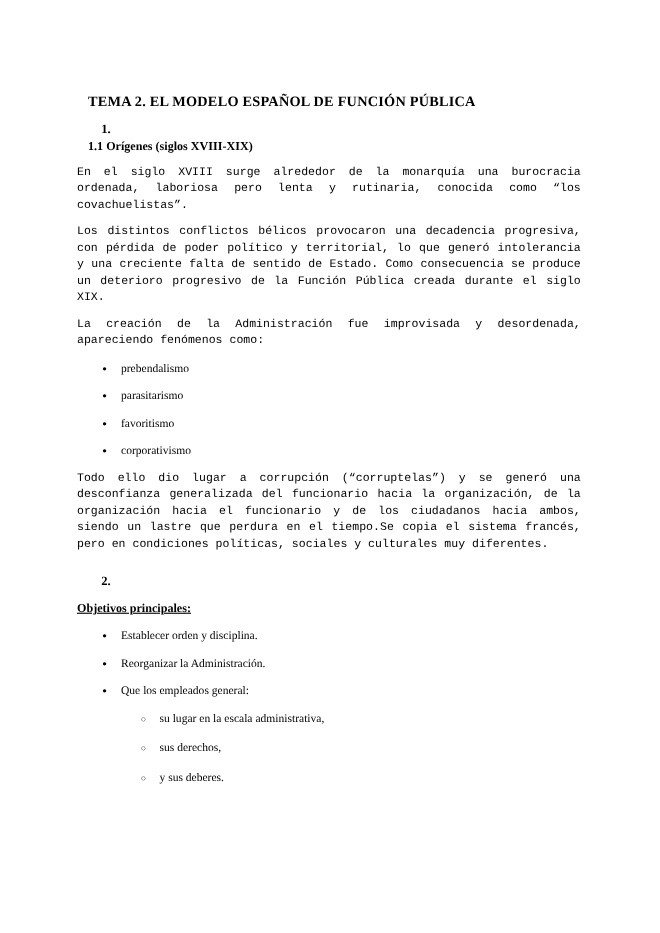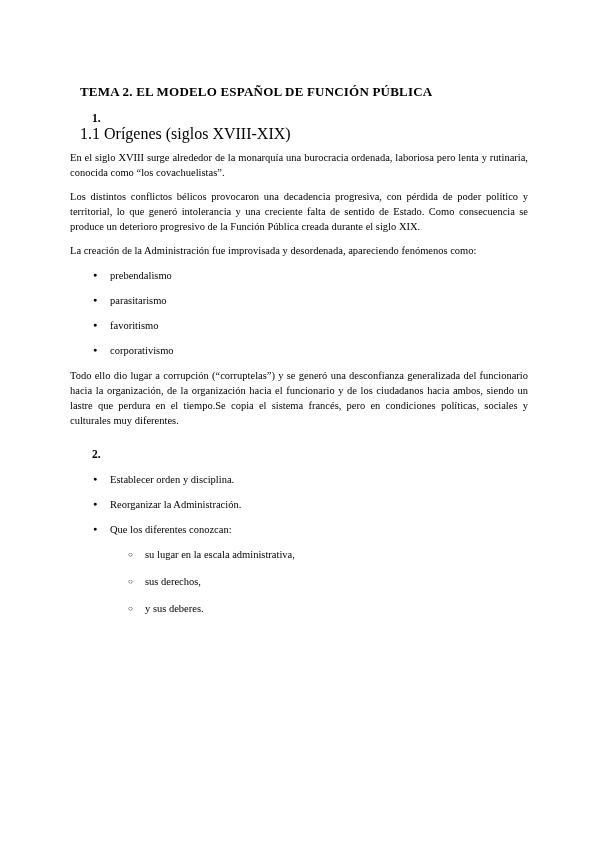--- a/index.html
+++ b/index.html
@@ -36,30 +36,31 @@
     line-height: 15px;
   }
   .heading-row.second {
     margin-top: 19px;
   }
   .heading-num {
     width: 18px;
     flex: 0 0 18px;
   }
   .subheading {
-    font-size: 16px;
-    font-weight: normal;
+    font-size: 11px;
+    font-weight: bold;
     line-height: 15px;
     margin: 0 0 0 10px;
   }
   p.body-text {
     font-size: 10.5px;
     line-height: 15px;
     margin: 9px 0 0 0;
     text-align: justify;
+    font-family: Liberation Mono, monospace;
   }
   .objectives-heading {
     font-size: 11px;
     font-weight: bold;
     line-height: 15px;
     margin: 9px 0 0 0;
   }
   .objectives-heading span {
     text-decoration: underline;
   }
@@ -140,33 +141,36 @@
     </li>
   </ul>
 
   <p class="body-text">Todo ello dio lugar a corrupción (“corruptelas”) y se generó una desconfianza generalizada del funcionario hacia la organización, de la organización hacia el funcionario y de los ciudadanos hacia ambos, siendo un lastre que perdura en el tiempo.Se copia el sistema francés, pero en condiciones políticas, sociales y culturales muy diferentes.</p>
 
   <div class="heading-row second">
     <span class="heading-num">2.</span>
   </div>
 
 
+  <div class="objectives-heading">
+    <span>Objetivos principales:</span>
+  </div>
 
   <ul class="blist">
     <li class="li1">
       <span class="marker">●</span>
       <span>Establecer orden y disciplina.</span>
     </li>
     <li class="li1">
       <span class="marker">●</span>
       <span>Reorganizar la Administración.</span>
     </li>
     <li class="li1">
       <span class="marker">●</span>
-      <span>Que los diferentes conozcan:</span>
+      <span>Que los empleados general:</span>
     </li>
   </ul>
 
   <ul class="sublist">
     <li class="li2">
       <span class="marker">○</span>
       <span>su lugar en la escala administrativa,</span>
     </li>
     <li class="li2">
       <span class="marker">○</span>

